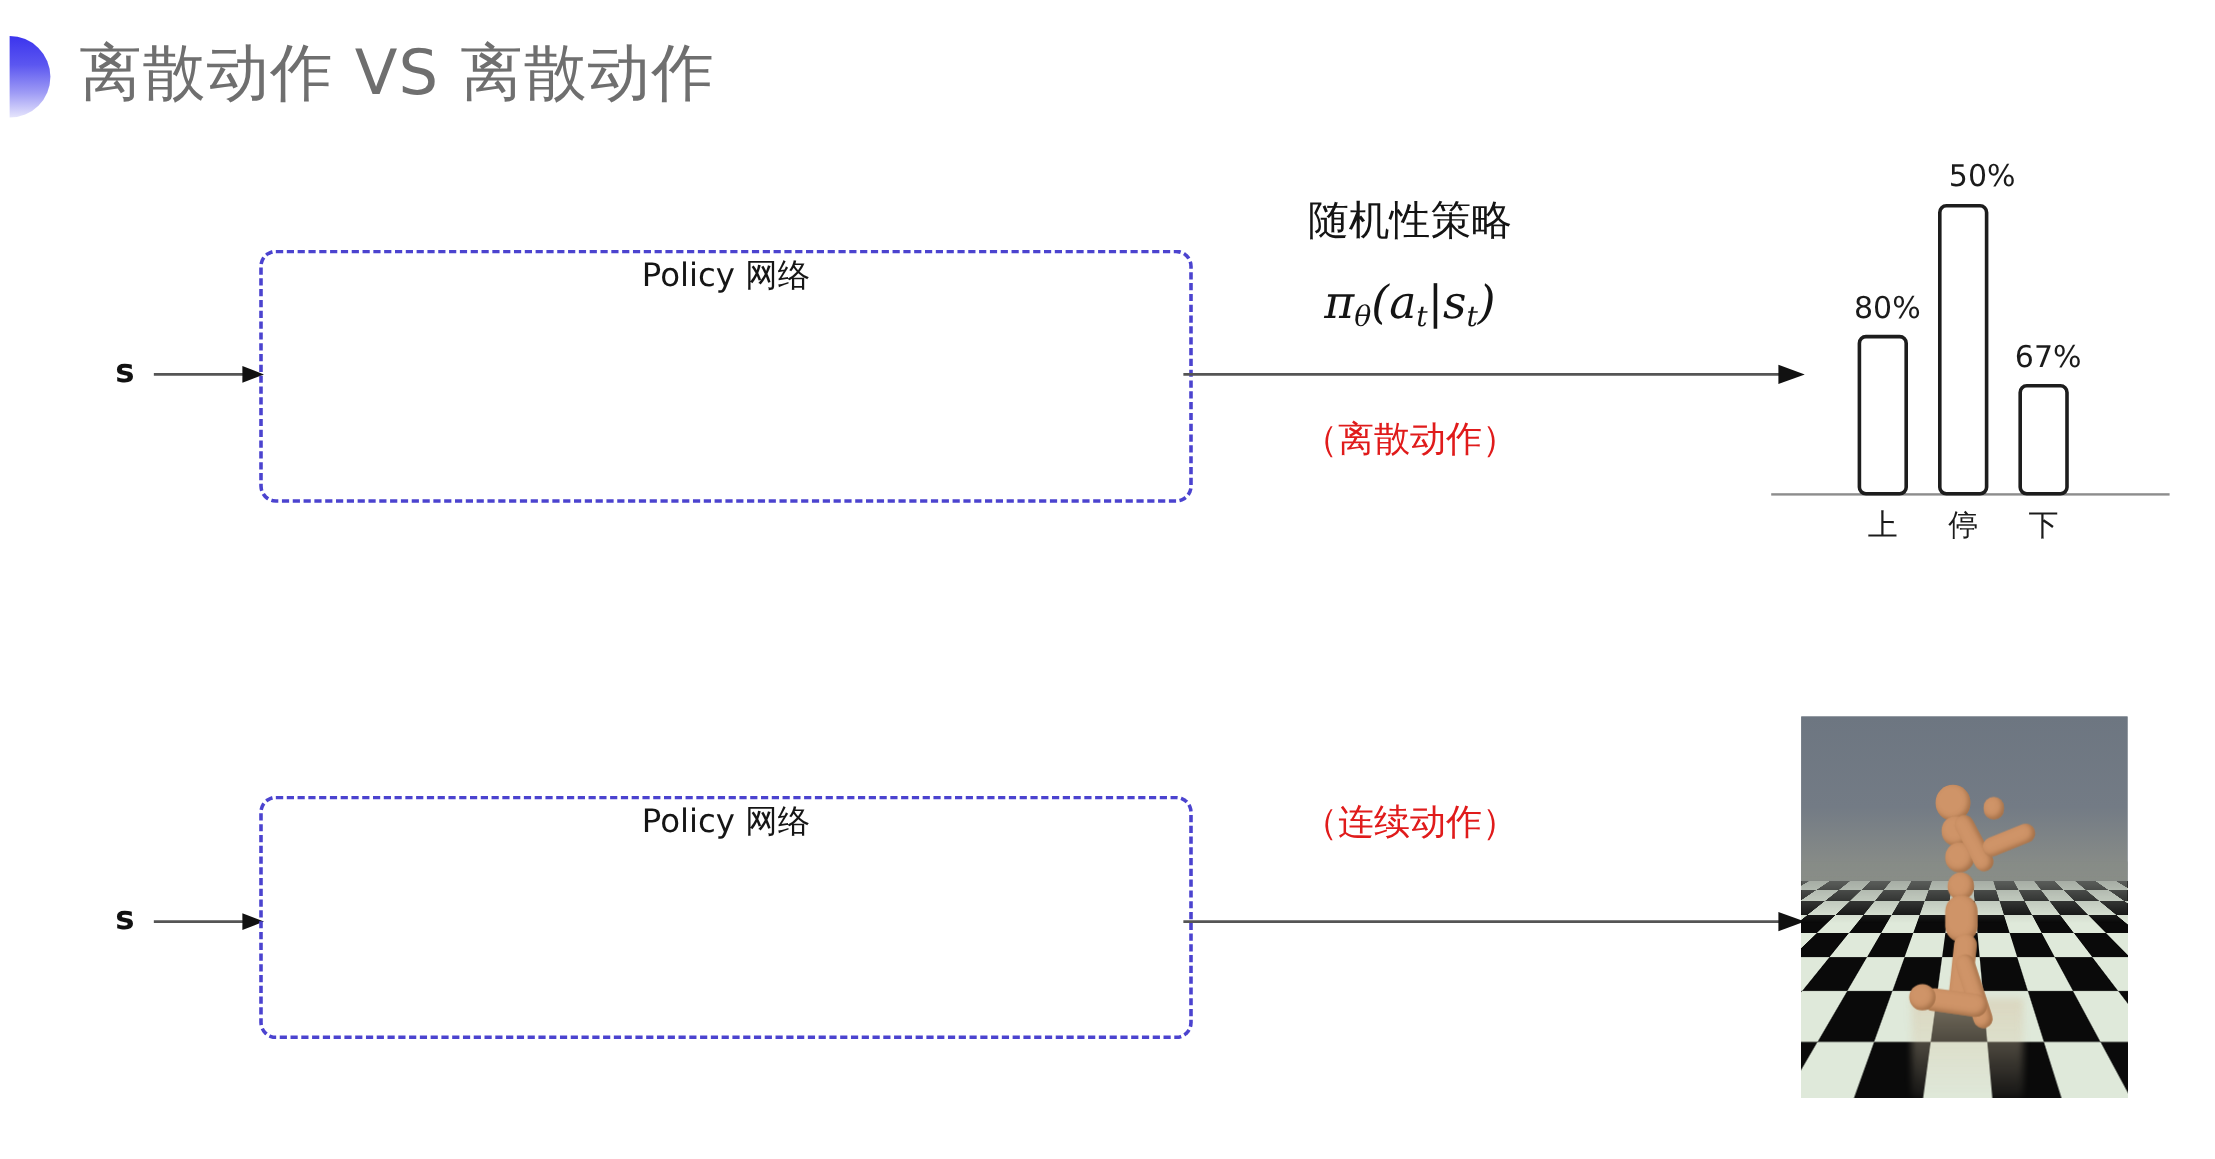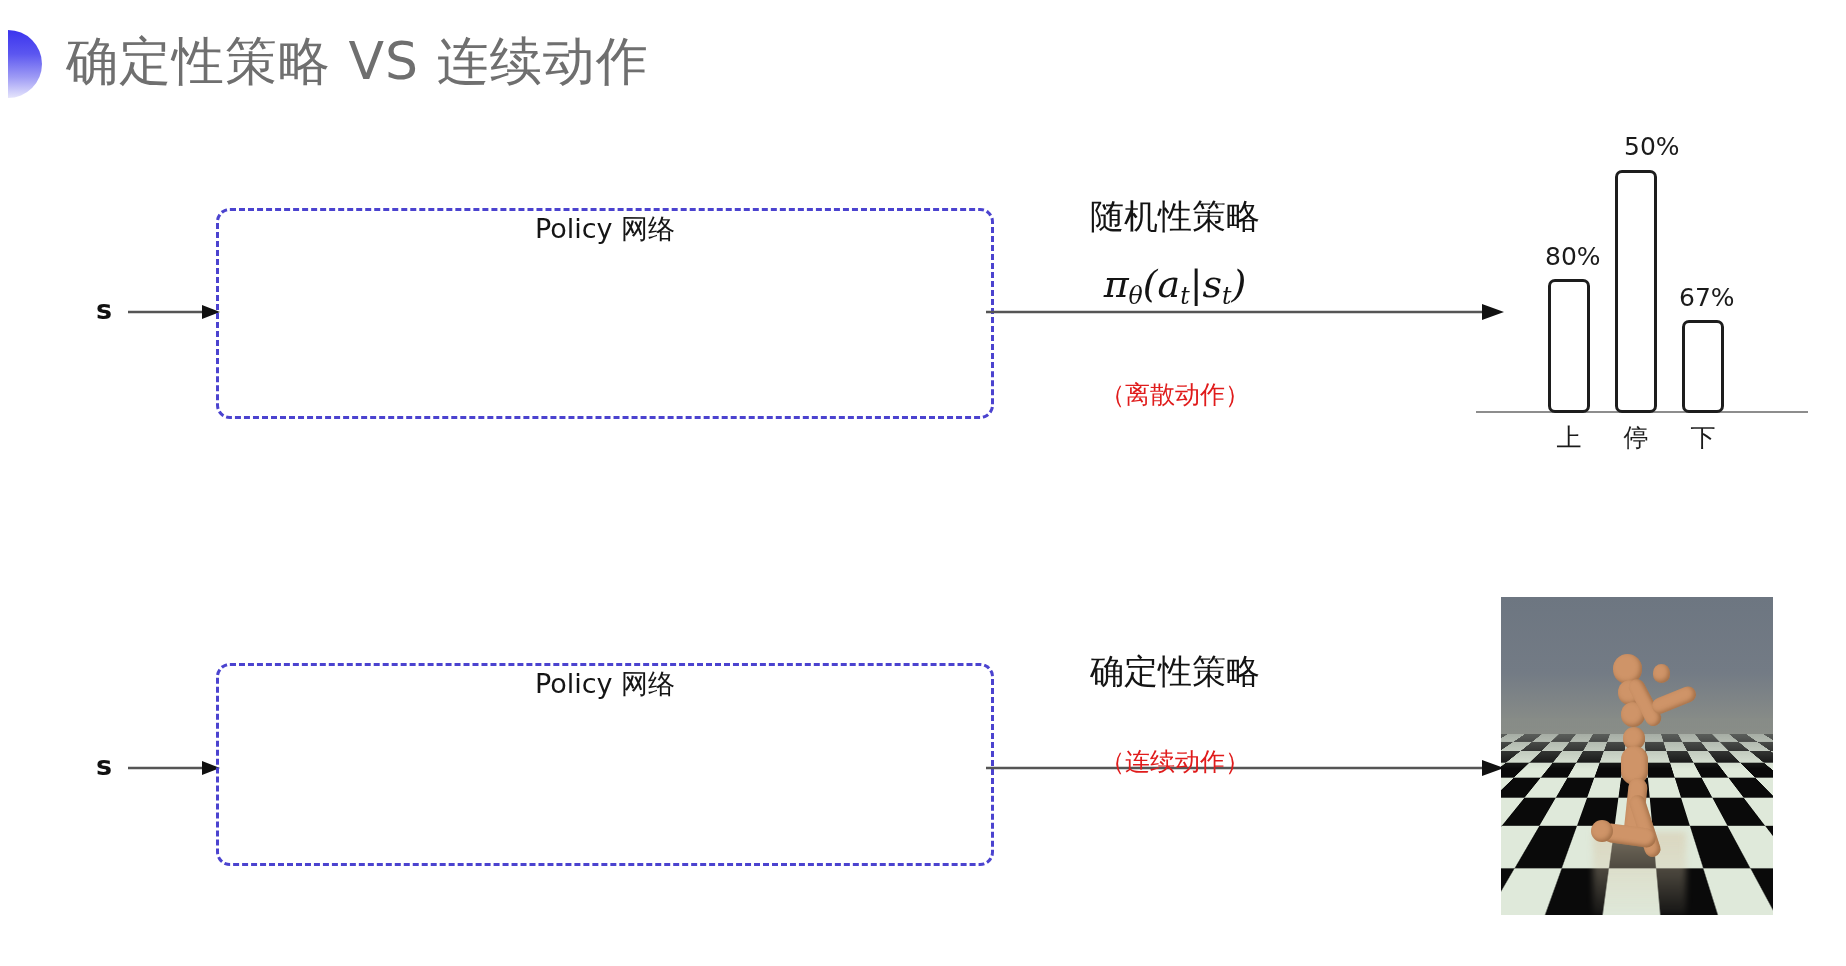--- a/index.html
+++ b/index.html
@@ -87,37 +87,36 @@
     width: 330px;
   }
   #annot-top    { left: 1010px; top: 160px; }
   #annot-bottom { left: 1010px; top: 615px; }
 
   .annot-heading {
     font-size: 34px;
     color: #141414;
     line-height: 48px;
     font-family: "DejaVu Sans", "Liberation Sans", sans-serif;
-    margin-top: 32px;
   }
   .annot-formula {
     font-size: 38px;
     color: #141414;
     font-style: italic;
     line-height: 64px;
     margin-top: 12px;
     font-family: "DejaVu Serif", "Liberation Serif", serif;
   }
   .annot-formula sub {
     font-size: 0.62em;
     font-style: italic;
     vertical-align: -0.28em;
   }
   .annot-note {
-    font-size: 25px;
+    font-size: 30px;
     color: #e01b1b;
     margin-top: 50px;
     font-family: "DejaVu Sans", "Liberation Sans", sans-serif;
   }
 
   
   #bar-chart {
     position: absolute;
     left: 1468px;
     top: 96px;
@@ -203,21 +202,21 @@
     background: linear-gradient(to bottom, rgba(215,200,170,0.55), rgba(230,225,205,0.05));
     filter: blur(3px);
   }
 </style>
 </head>
 <body>
 
 <div id="slide">
 
   <div id="title-bullet"></div>
-  <div id="page-title">确定性策略 VS 连续动作</div>
+  <div id="page-title">离散动作 VS 离散动作</div>
 
   <div class="s-label" id="s-label-top">s</div>
 
   <svg class="short-arrow" id="short-arrow-top" viewBox="0 0 92 20" preserveAspectRatio="none">
     <line x1="0" y1="10" x2="78" y2="10" stroke="#555555" stroke-width="2.4"></line>
     <polygon points="74,3 92,10 74,17" fill="#111111"></polygon>
   </svg>
 
   <div class="policy-box" id="policy-box-top">
     <span class="policy-label">Policy 网络</span>
@@ -262,21 +261,20 @@
   <div class="policy-box" id="policy-box-bottom">
     <span class="policy-label">Policy 网络</span>
   </div>
 
   <svg class="long-arrow" id="long-arrow-bottom" viewBox="0 0 518 20" preserveAspectRatio="none">
     <line x1="0" y1="10" x2="500" y2="10" stroke="#555555" stroke-width="2.4"></line>
     <polygon points="496,2 518,10 496,18" fill="#111111"></polygon>
   </svg>
 
   <div class="policy-annot" id="annot-bottom">
-    <div class="annot-heading">确定性策略</div>
     <div class="annot-note">（连续动作）</div>
   </div>
 
   <div id="humanoid-figure">
     <div id="humanoid-sky"></div>
     <div id="humanoid-floor"></div>
     <div id="humanoid-haze"></div>
     <div id="humanoid-reflection"></div>
 
     <div class="limb" style="left:41%; top:18%; width:11%; height:9.5%;"></div>

